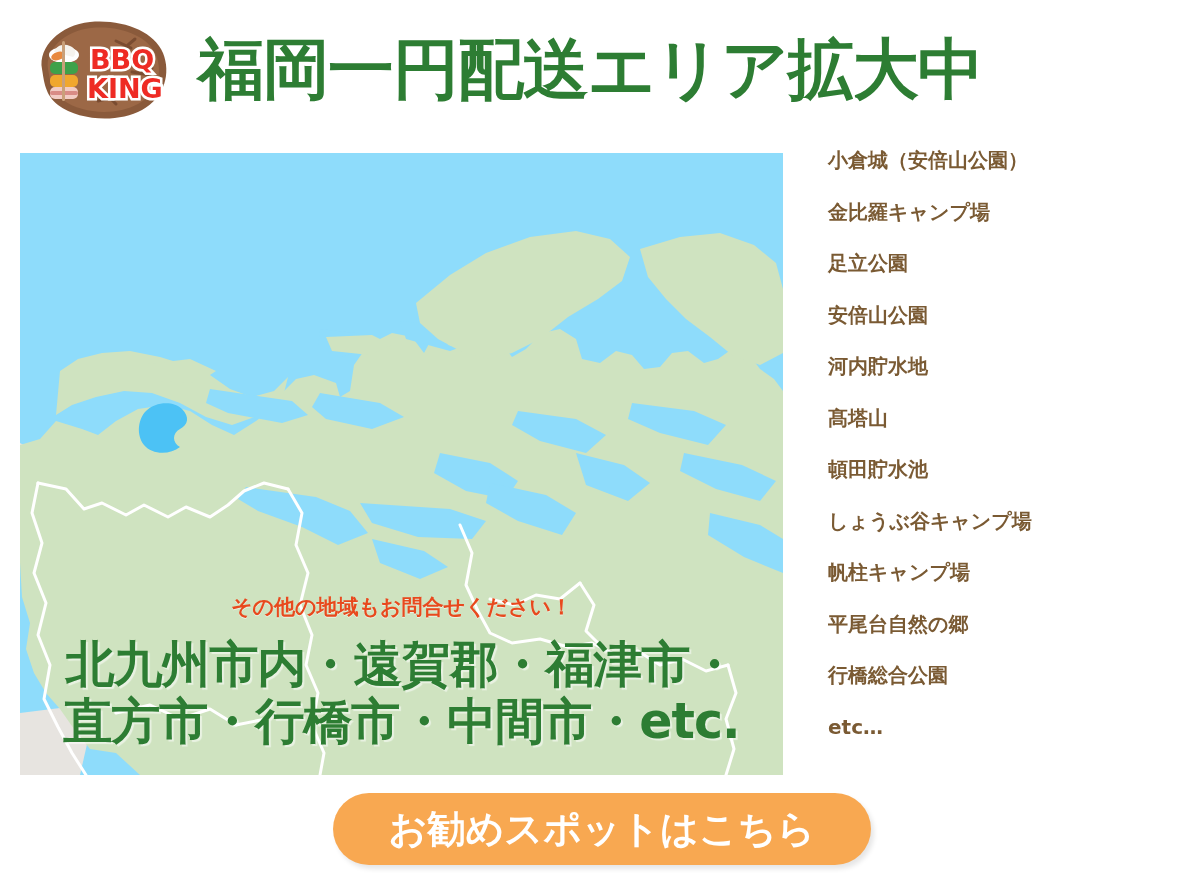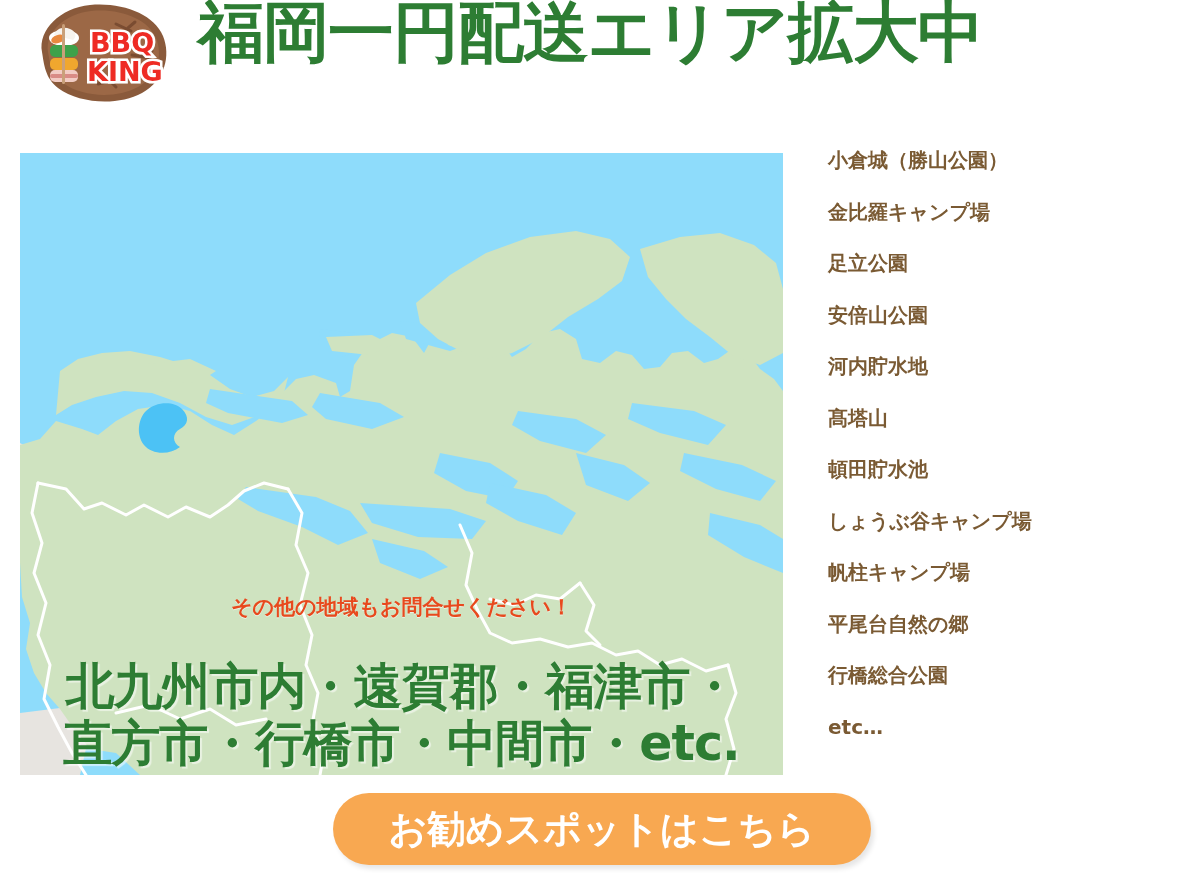--- a/index.html
+++ b/index.html
@@ -20,21 +20,21 @@
     background: #ffffff;
   }
 
   
   .header {
     position: absolute;
     left: 0; top: 0;
     width: 1200px;
     height: 140px;
     display: flex;
-    align-items: flex-start;
+    align-items: center;
   }
 
   .logo {
     position: relative;
     width: 140px;
     height: 106px;
     margin-left: 32px;
     flex: 0 0 auto;
   }
   .logo svg { display: block; width: 140px; height: 106px; }
@@ -72,21 +72,21 @@
     font-weight: 700;
     color: #e8491d;
     letter-spacing: 0px;
     text-shadow: 0 1px 0 rgba(255,255,255,.55);
     font-family: Liberation Mono, monospace;
   }
 
   .map-areas {
     position: absolute;
     left: 0;
-    top: 506px;
+    top: 484px;
     width: 763px;
     text-align: center;
     font-size: 49px;
     line-height: 1.16;
     font-weight: 700;
     color: #2d7d33;
     letter-spacing: -1px;
     text-shadow: 2px 2px 1px rgba(255,255,255,.55);
     font-family: "DejaVu Sans", "Liberation Sans", sans-serif;
     white-space: nowrap;
@@ -240,21 +240,21 @@
 
     <div class="map-caption-red">その他の地域もお問合せください！</div>
 
     <div class="map-areas">
       <span>北九州市内・遠賀郡・福津市・</span>
       <span>直方市・行橋市・中間市・etc.</span>
     </div>
   </div>
 
   <div class="spot-list">
-    <div class="spot-item">小倉城（勝山公園）</div>
+    <div class="spot-item">小倉城（安倍山公園）</div>
     <div class="spot-item">金比羅キャンプ場</div>
     <div class="spot-item">足立公園</div>
     <div class="spot-item">安倍山公園</div>
     <div class="spot-item">河内貯水地</div>
     <div class="spot-item">髙塔山</div>
     <div class="spot-item">頓田貯水池</div>
     <div class="spot-item">しょうぶ谷キャンプ場</div>
     <div class="spot-item">帆柱キャンプ場</div>
     <div class="spot-item">平尾台自然の郷</div>
     <div class="spot-item">行橋総合公園</div>

